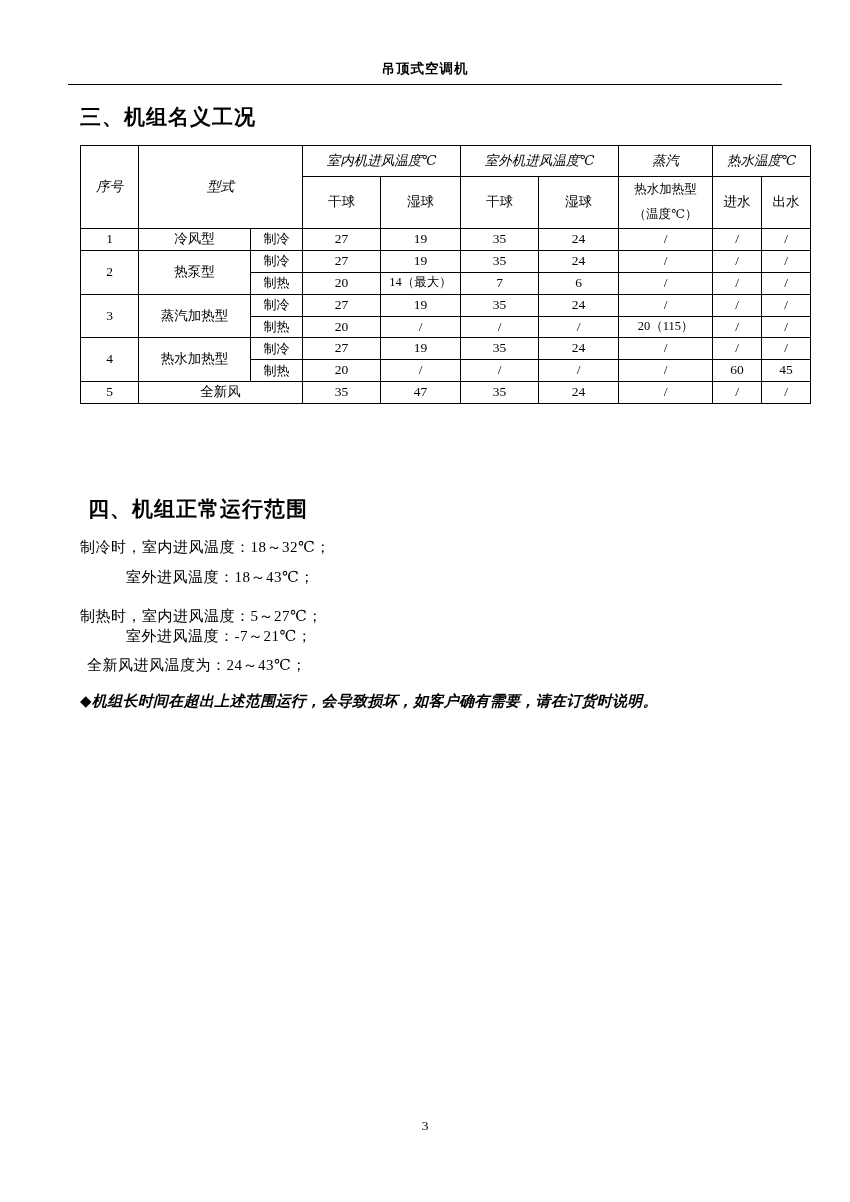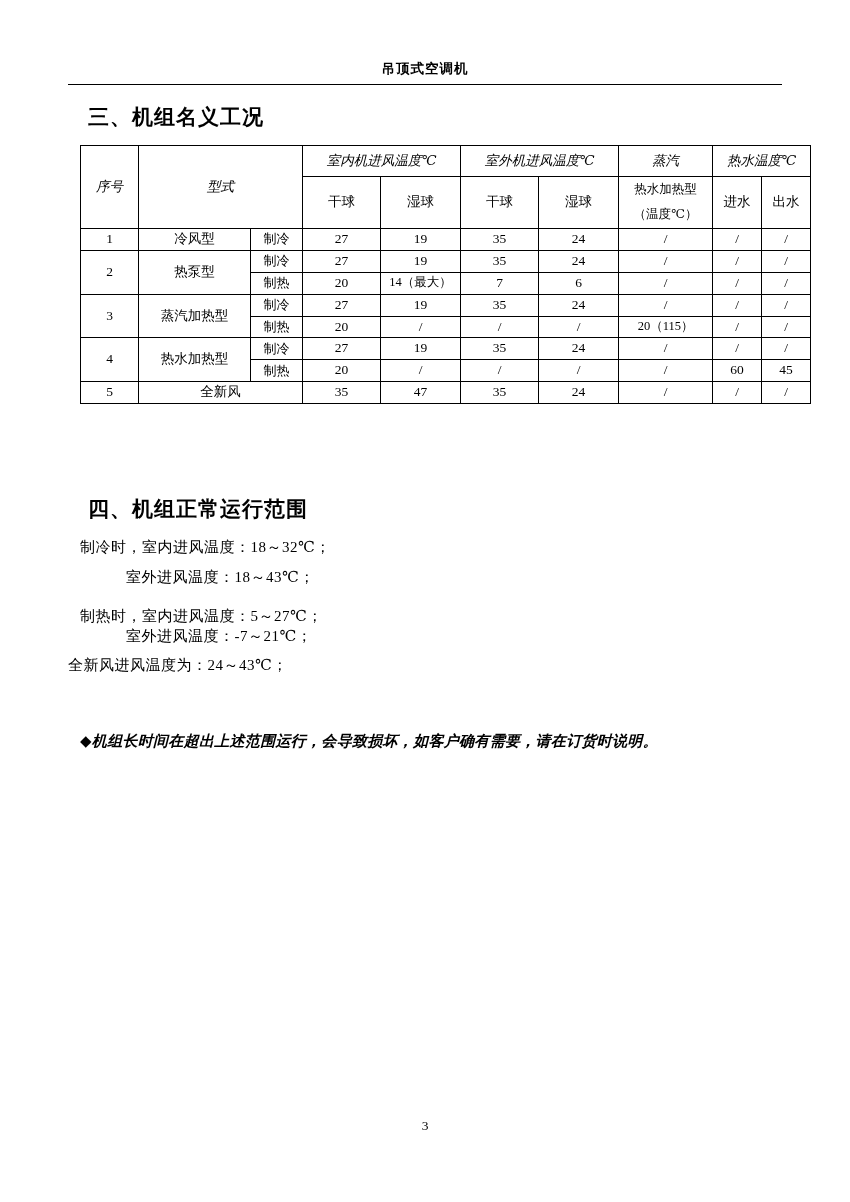--- a/index.html
+++ b/index.html
@@ -36,21 +36,21 @@
     border-bottom: 1.2px solid #000;
   }
   
   .section-title {
     position: absolute;
     font-size: 21px;
     font-weight: bold;
     letter-spacing: 1px;
     font-family: "Liberation Sans", "DejaVu Sans", sans-serif;
   }
-  #sec3-title { left: 88px; top: 103px; }
+  #sec3-title { left: 80px; top: 103px; }
   #sec4-title { left: 80px; top: 495px; margin-left: 8px; }
 
   
   .table-wrap {
     position: absolute;
     left: 80px;
     top: 145px;
     width: 690px;
   }
   table.spec {
@@ -93,32 +93,31 @@
     position: absolute;
     font-size: 15px;
     letter-spacing: 0.5px;
     white-space: nowrap;
   }
   .indent { }
   #p1 { left: 80px; top: 538px; }
   #p2 { left: 126px; top: 568px; }
   #p3 { left: 80px; top: 597px; margin-top: 10px; }
   #p4 { left: 126px; top: 627px; }
-  #p5 { left: 68px; top: 656px; }
+  #p5 { left: 87px; top: 656px; }
 
   .note {
     position: absolute;
     left: 80px;
     top: 692px;
     font-size: 15px;
     font-weight: bold;
     font-style: italic;
     letter-spacing: 0.3px;
     white-space: nowrap;
-    margin-top: 40px;
   }
   
   .footer {
     position: absolute;
     left: 0;
     top: 1118px;
     width: 850px;
     text-align: center;
     font-size: 13.5px;
   }

